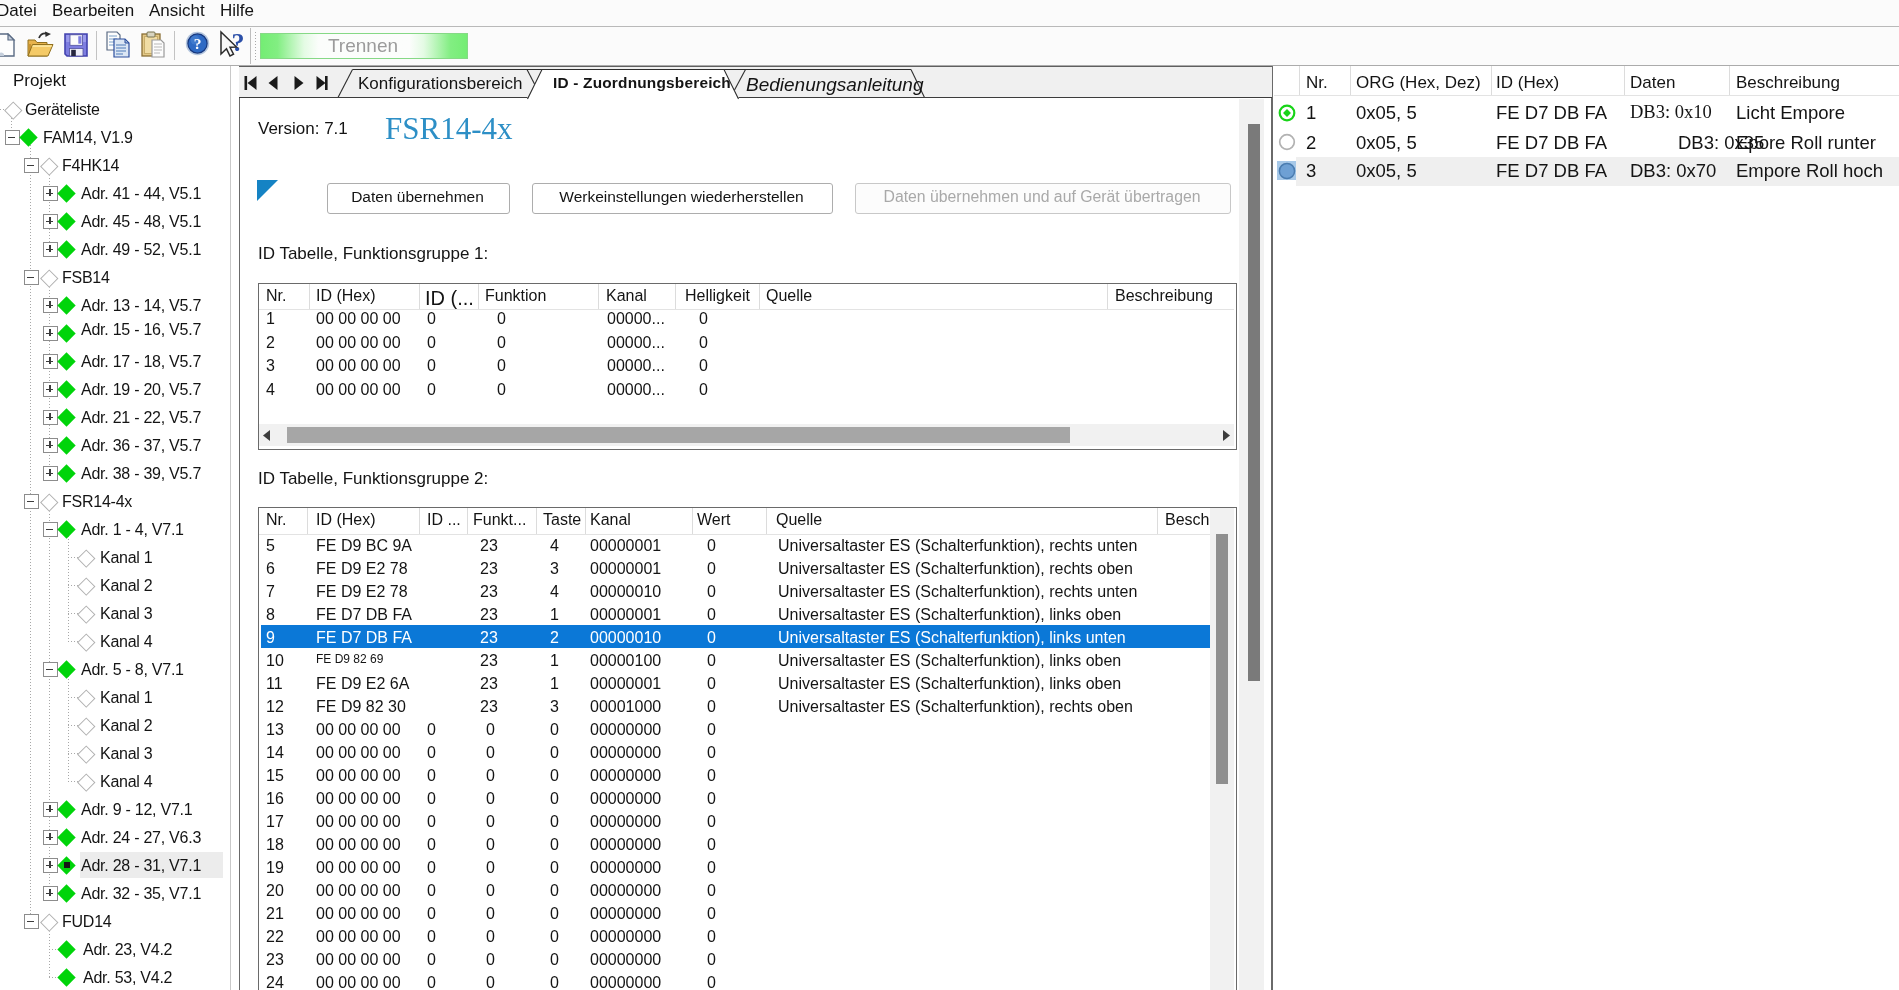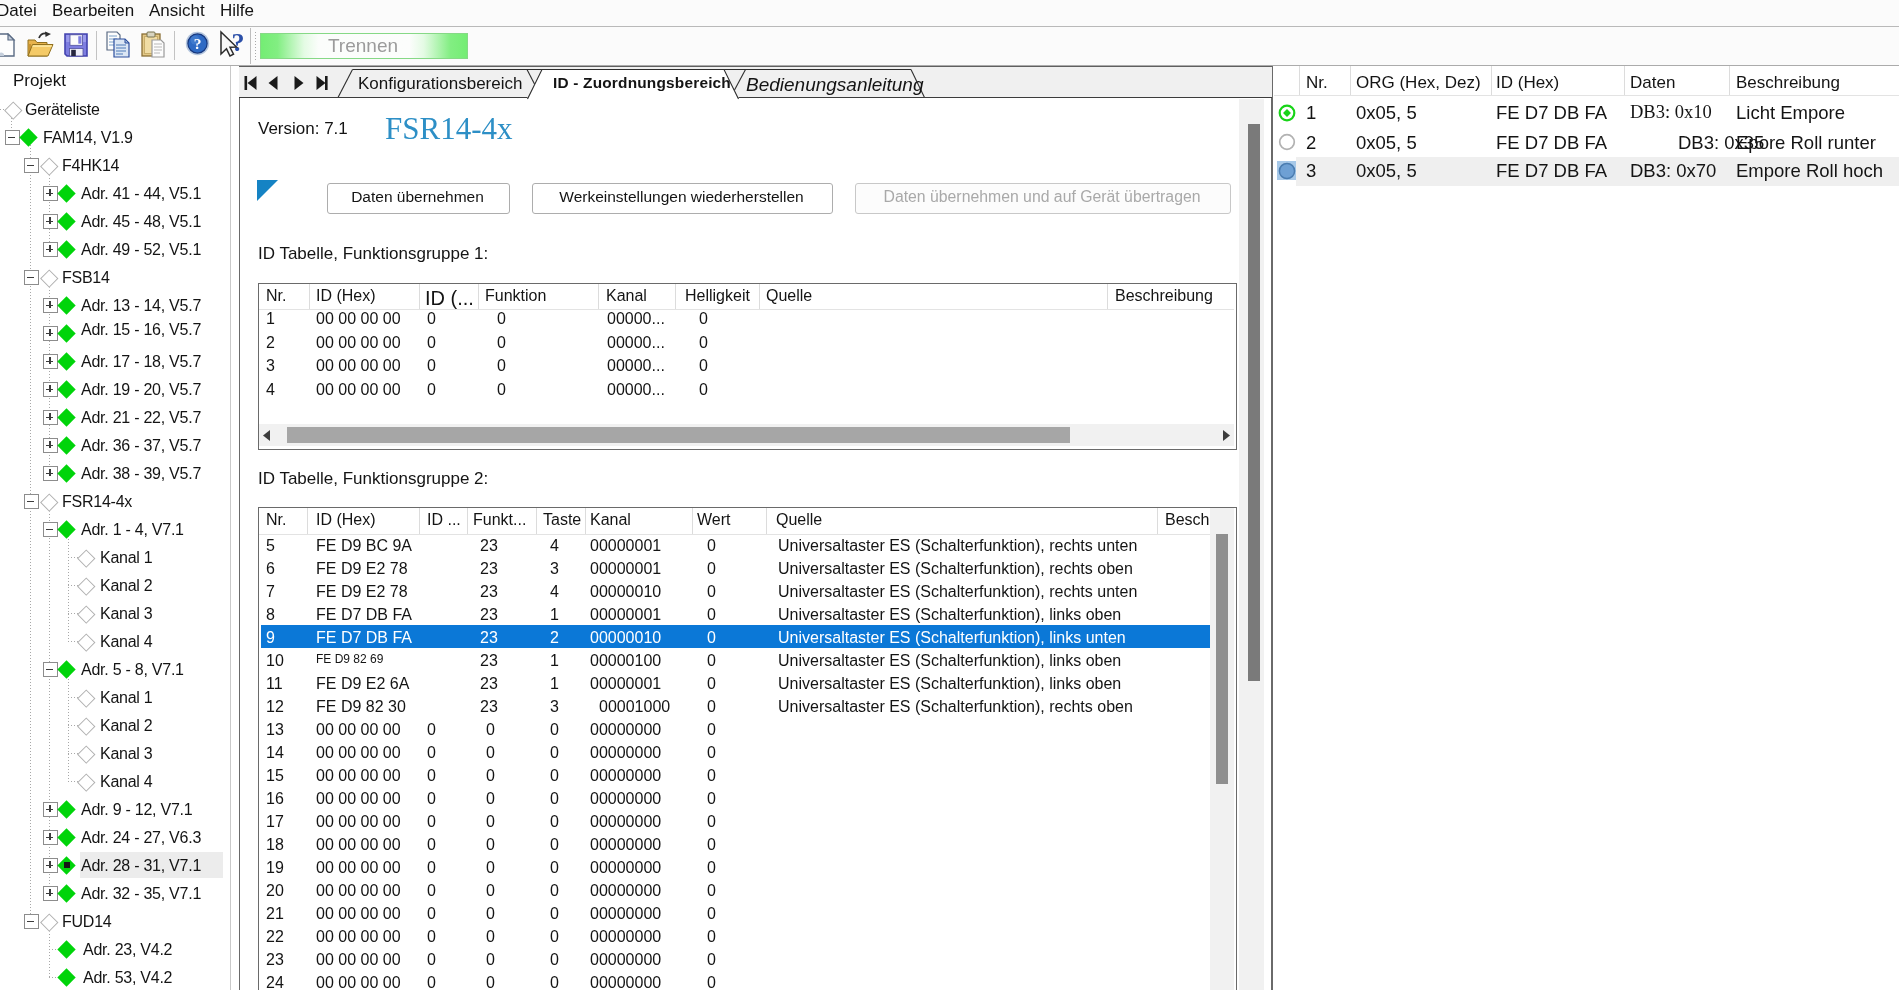--- a/index.html
+++ b/index.html
@@ -395,21 +395,21 @@
 <div class="t" style="left:316px;top:674.5px;font-size:16px;color:#141414;">FE D9 E2 6A</div>
 <div class="t" style="left:480px;top:674.5px;font-size:16px;color:#141414;">23</div>
 <div class="t" style="left:550px;top:674.5px;font-size:16px;color:#141414;">1</div>
 <div class="t" style="left:590px;top:674.5px;font-size:16px;color:#141414;">00000001</div>
 <div class="t" style="left:707px;top:674.5px;font-size:16px;color:#141414;">0</div>
 <div class="t" style="left:778px;top:674.5px;font-size:16px;color:#141414;">Universaltaster ES (Schalterfunktion), links oben</div>
 <div class="t" style="left:266px;top:697.5px;font-size:16px;color:#141414;">12</div>
 <div class="t" style="left:316px;top:697.5px;font-size:16px;color:#141414;">FE D9 82 30</div>
 <div class="t" style="left:480px;top:697.5px;font-size:16px;color:#141414;">23</div>
 <div class="t" style="left:550px;top:697.5px;font-size:16px;color:#141414;">3</div>
-<div class="t" style="left:590px;top:697.5px;font-size:16px;color:#141414;margin-left:9px;">00001000</div>
+<div class="t" style="left:590px;top:697.5px;font-size:16px;color:#141414;">00001000</div>
 <div class="t" style="left:707px;top:697.5px;font-size:16px;color:#141414;">0</div>
 <div class="t" style="left:778px;top:697.5px;font-size:16px;color:#141414;">Universaltaster ES (Schalterfunktion), rechts oben</div>
 <div class="t" style="left:266px;top:720.5px;font-size:16px;color:#141414;">13</div>
 <div class="t" style="left:316px;top:720.5px;font-size:16px;color:#141414;">00 00 00 00</div>
 <div class="t" style="left:427px;top:720.5px;font-size:16px;color:#141414;">0</div>
 <div class="t" style="left:486px;top:720.5px;font-size:16px;color:#141414;">0</div>
 <div class="t" style="left:550px;top:720.5px;font-size:16px;color:#141414;">0</div>
 <div class="t" style="left:590px;top:720.5px;font-size:16px;color:#141414;">00000000</div>
 <div class="t" style="left:707px;top:720.5px;font-size:16px;color:#141414;">0</div>
 <div class="t" style="left:266px;top:743.5px;font-size:16px;color:#141414;">14</div>

